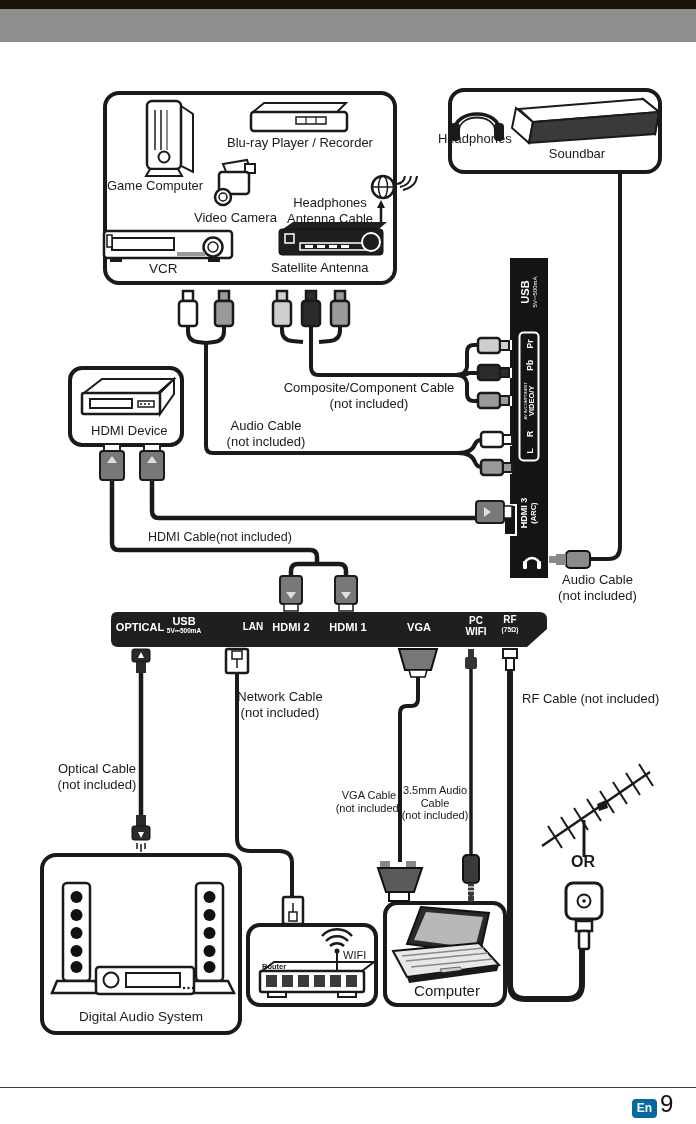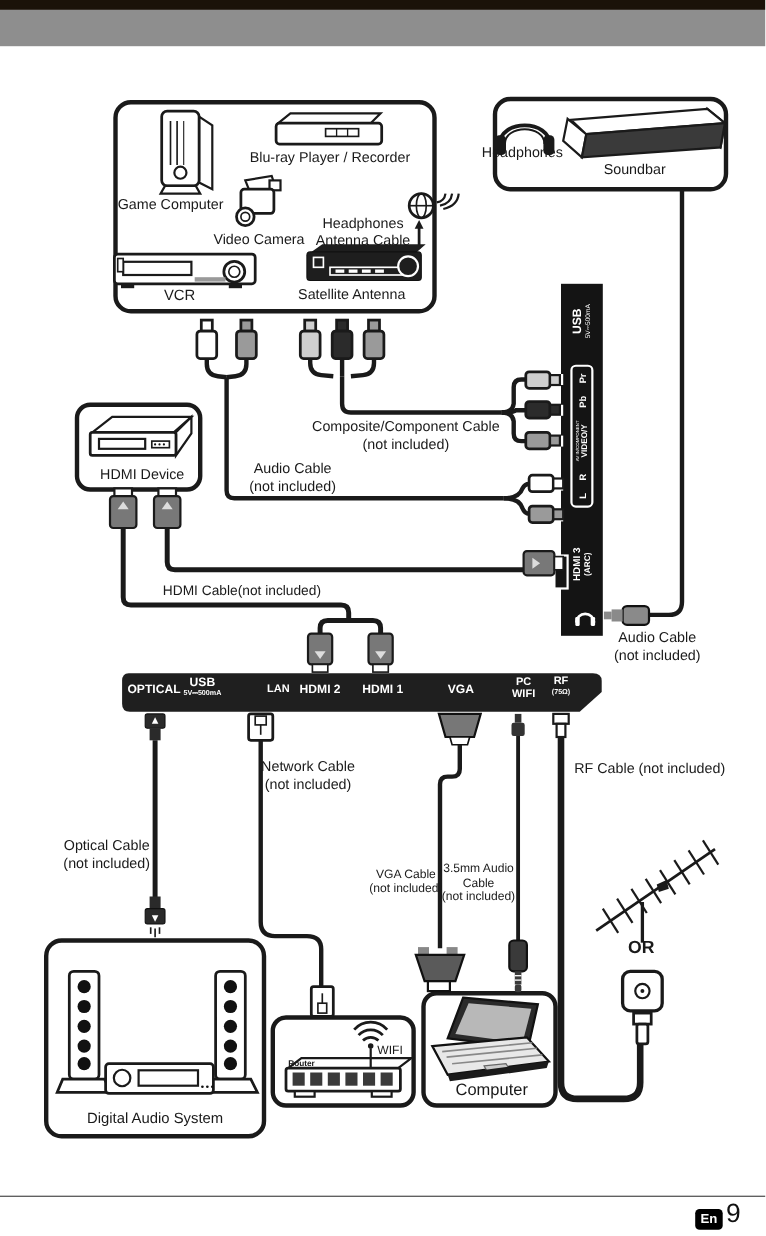--- a/index.html
+++ b/index.html
@@ -13,21 +13,21 @@
         transform:rotate(-90deg);color:#fff;text-align:center;line-height:1.05;}
   .avrow{position:absolute;display:flex;flex-direction:row;align-items:center;justify-content:space-between;
         transform:rotate(-90deg);color:#fff;border:2px solid #fff;border-radius:5px;
         padding:0 6px;box-sizing:border-box;font-weight:bold;font-size:8.5px;}
   .avrow .stack{display:flex;flex-direction:column;align-items:center;line-height:1;}
   .avnote{font-size:4px;font-weight:normal;letter-spacing:0;line-height:4px;}
   .header-bar{position:absolute;left:0;top:9px;width:696px;height:33px;background:#8e8e8e;}
   .header-strip{position:absolute;left:0;top:0;width:696px;height:9px;background:#1b1209;}
   .header-title{position:absolute;left:22px;top:13px;color:#fff;font-size:21px;font-weight:bold;letter-spacing:.3px;}
   .footer-line{position:absolute;left:0;top:1087px;width:696px;height:1px;background:#3a3a3a;}
-  .en-badge{position:absolute;left:632px;top:1099px;width:25px;height:19px;background:#000000;border-radius:4px;
+  .en-badge{position:absolute;left:632px;top:1099px;width:25px;height:19px;background:#0369a1;border-radius:4px;
             color:#fff;font-size:12px;font-weight:bold;text-align:center;line-height:19px;}
   .page-num{position:absolute;left:660px;top:1090px;font-size:24px;color:#111;}
 </style>
 </head>
 <body>
 
 <div id="page">
 
   <div class="header-strip"></div>
   <div class="header-bar"></div>

